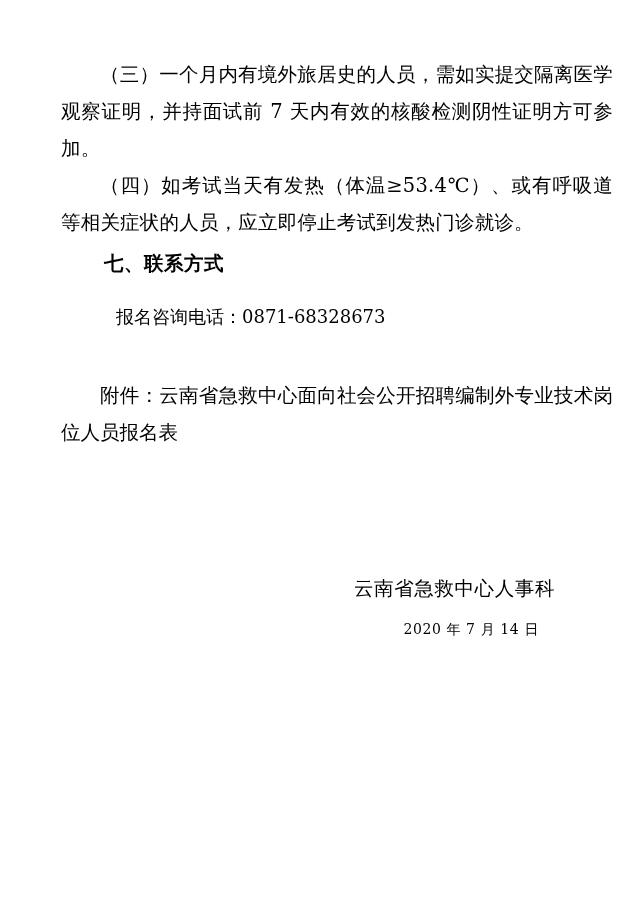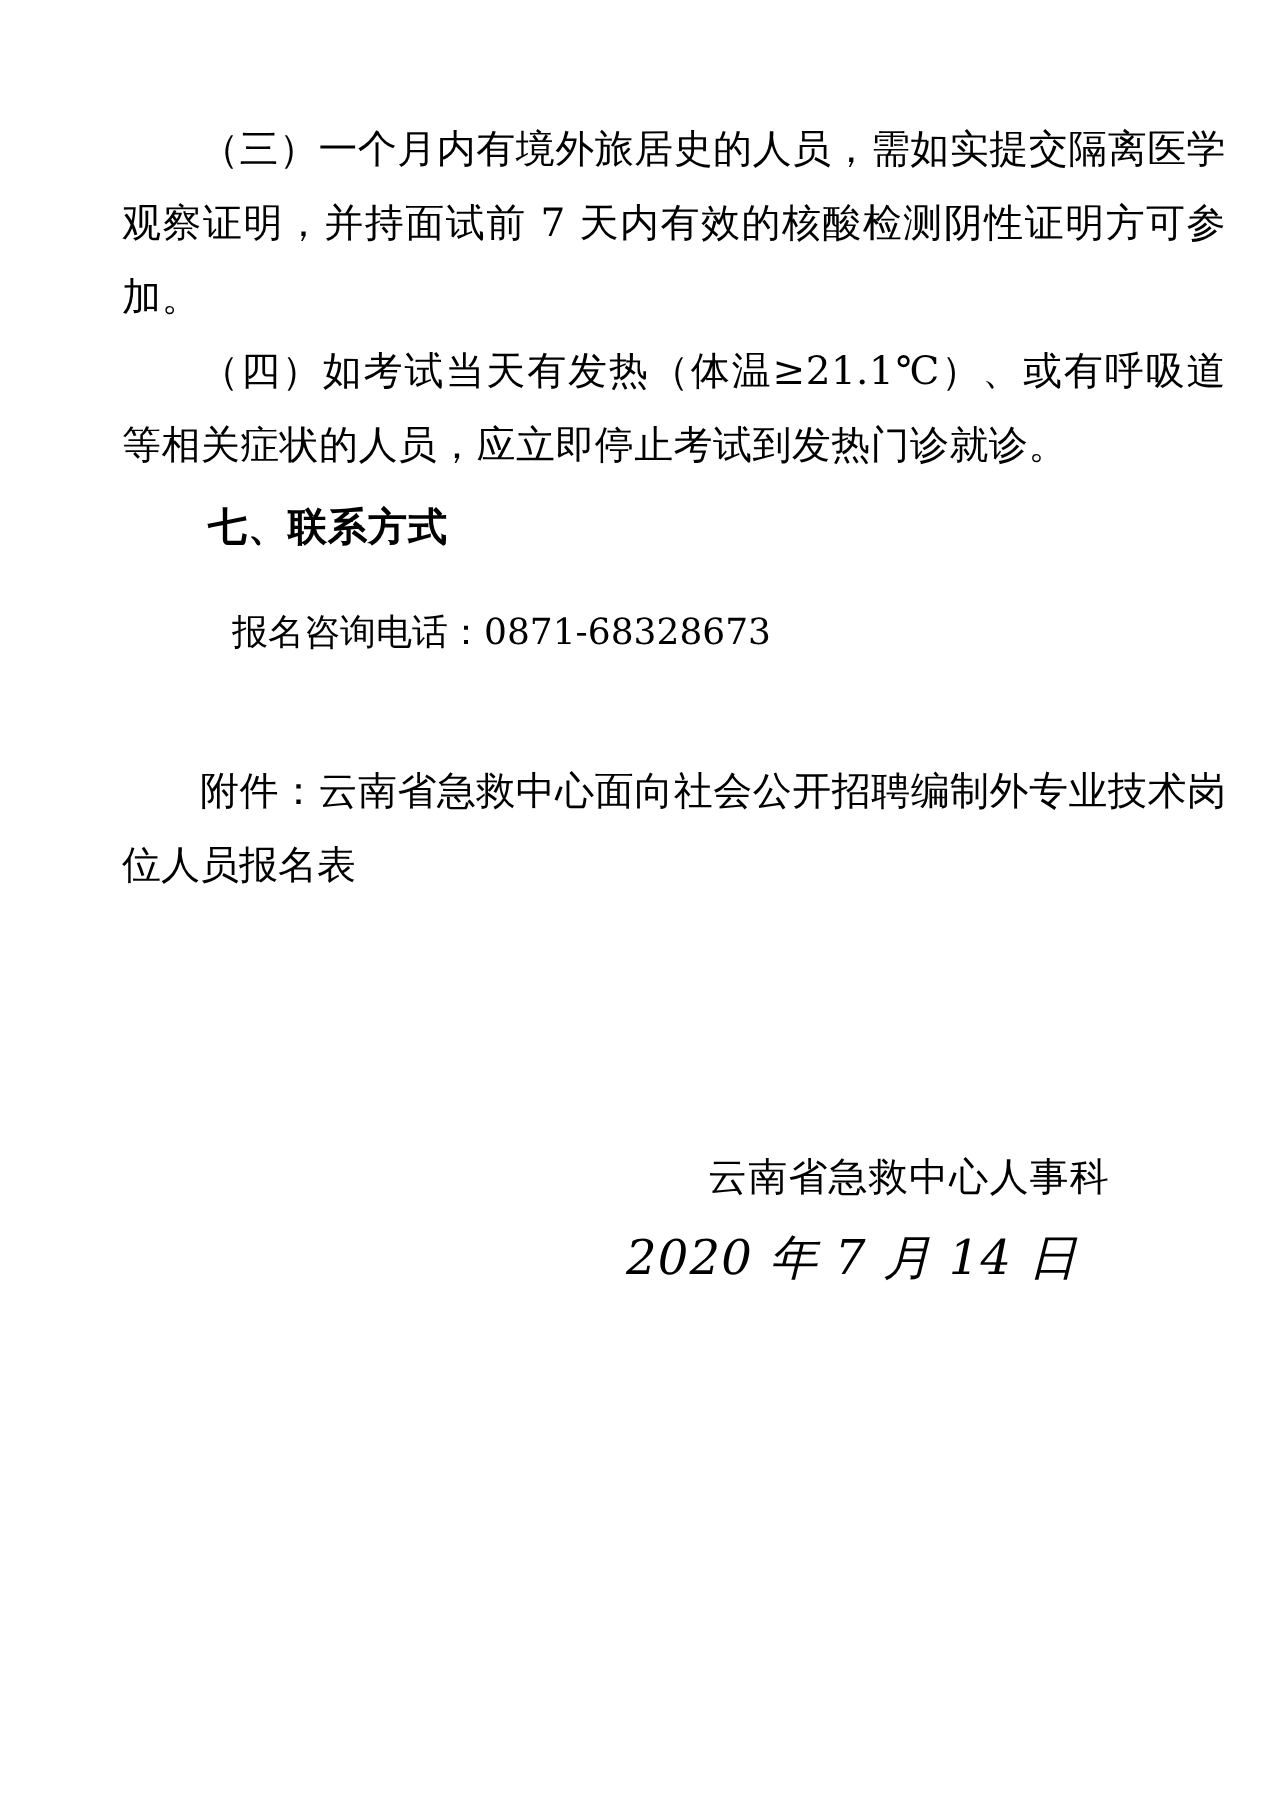--- a/index.html
+++ b/index.html
@@ -61,35 +61,34 @@
     text-align: right;
     padding-right: 58px;
   }
   .sig-line {
     font-size: 19.5px;
     line-height: 40px;
     letter-spacing: 0.6px;
     text-align: right;
   }
   .sig-date {
-    font-size: 24px;
+    font-size: 14px;
     line-height: 40px;
     padding-right: 16px;
     letter-spacing: 0.6px;
-    font-style: italic;
   }
 </style>
 </head>
 <body>
 
 <div class="page">
 
   <p class="para">（三）一个月内有境外旅居史的人员，需如实提交隔离医学观察证明，并持面试前 7 天内有效的核酸检测阴性证明方可参加。</p>
 
-  <p class="para">（四）如考试当天有发热（体温≥21.1℃）、或有呼吸道等相关症状的人员，应立即停止考试到发热门诊就诊。</p>
+  <p class="para">（四）如考试当天有发热（体温≥53.4℃）、或有呼吸道等相关症状的人员，应立即停止考试到发热门诊就诊。</p>
 
 
   <h2 class="heading">七、联系方式</h2>
 
   <p class="contact">报名咨询电话：0871-68328673</p>
 
   <div class="gap-mid"></div>
 
   <p class="attach">附件：云南省急救中心面向社会公开招聘编制外专业技术岗位人员报名表</p>
 

